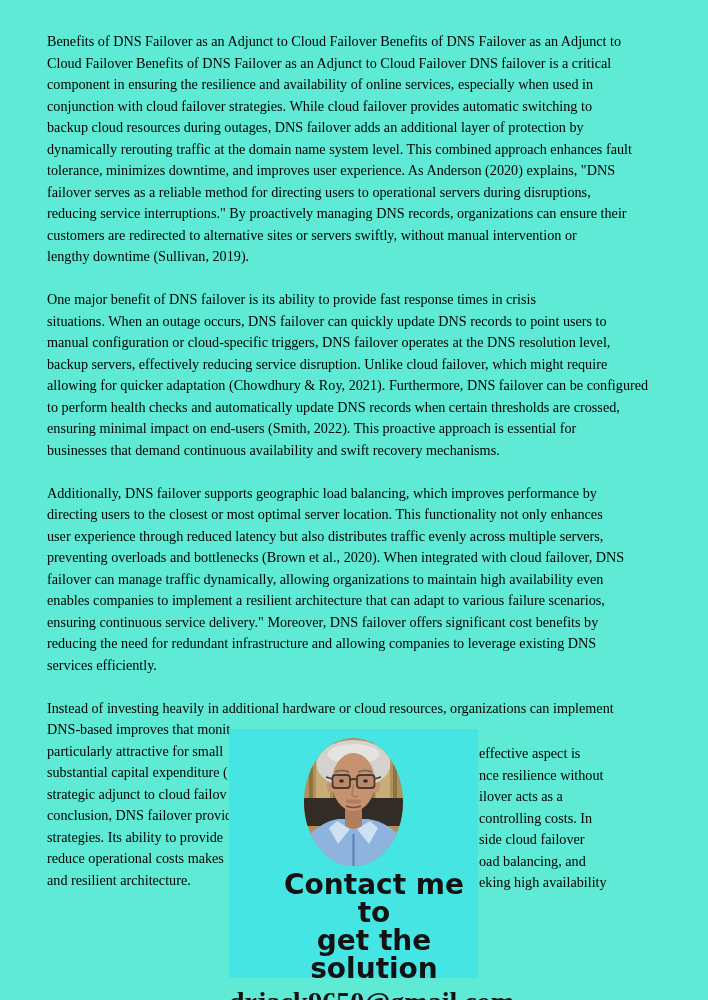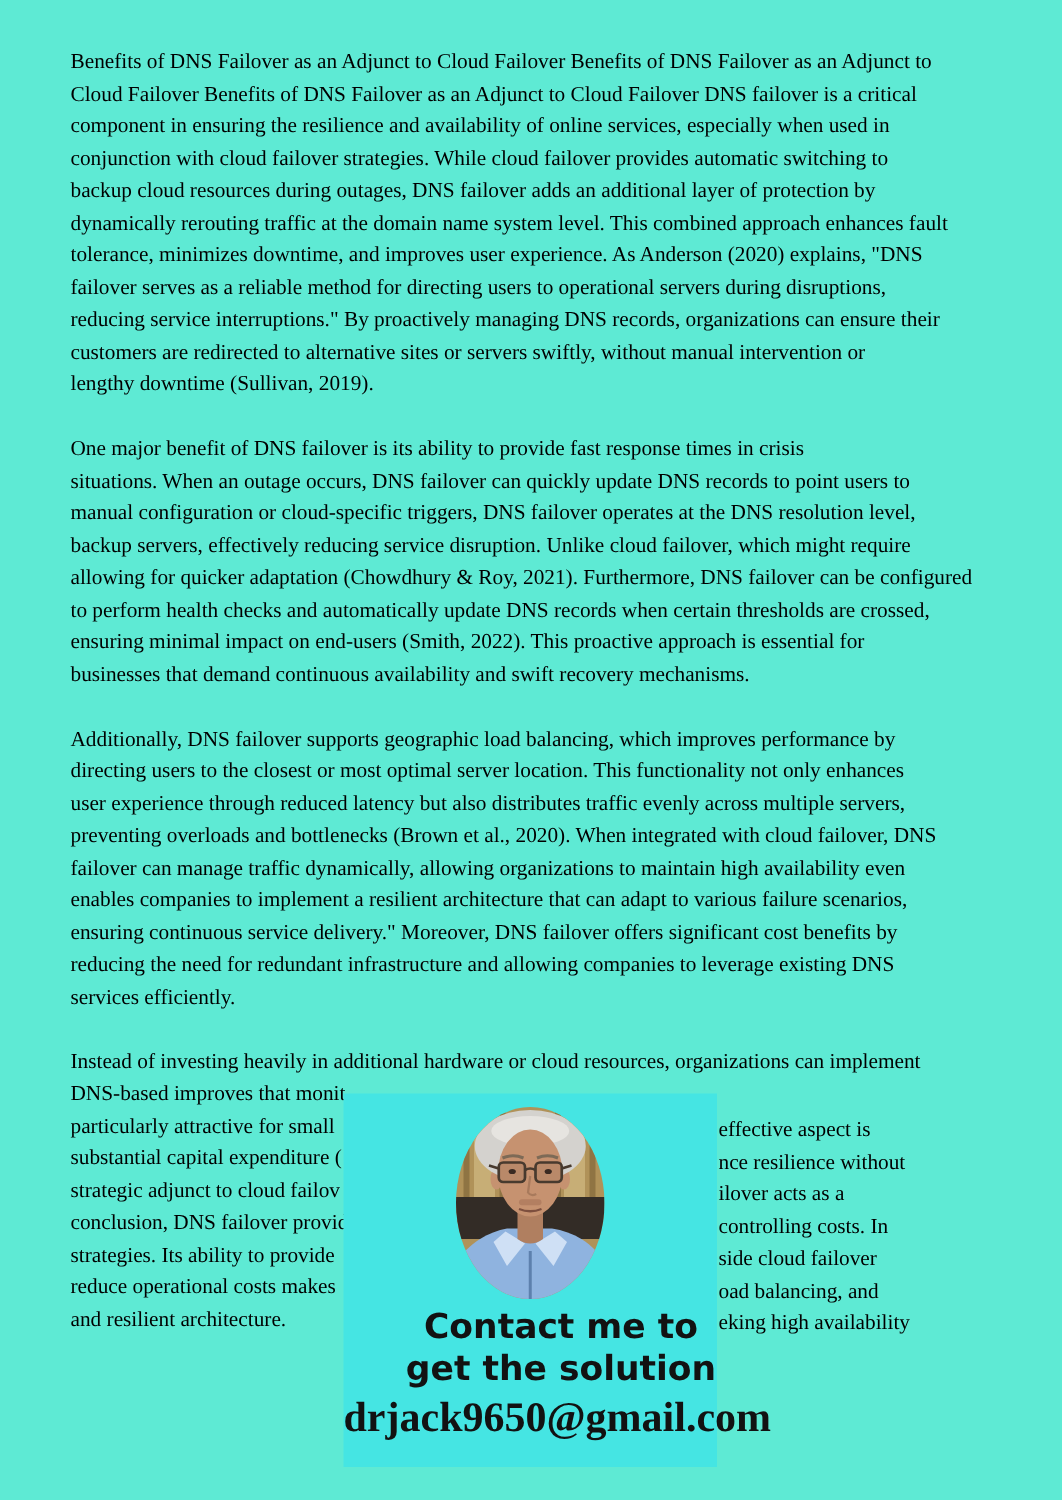--- a/index.html
+++ b/index.html
@@ -11,21 +11,21 @@
   .para{margin:0 0 21.5px 0;}
   .tline{height:21.5px;line-height:21.5px;white-space:nowrap;position:relative;}
   .frag-right{position:absolute;left:432px;top:0;margin-top:24px;}
   .overlay{
     position:absolute;left:229px;top:729px;width:249px;height:249px;
     text-align:center;box-sizing:border-box;
   }
   .ov-photo{display:block;margin:9px auto 0 auto;}
   .ov-heading{
     margin-top:5px;font-family:"DejaVu Sans",sans-serif;font-weight:bold;
-    font-size:23px;line-height:28px;letter-spacing:0px;padding-left:41px;
+    font-size:28px;line-height:28px;letter-spacing:0px;padding-left:41px;
   }
   .ov-email{
     margin-top:7px;font-family:"Liberation Serif",serif;font-weight:bold;font-size:28px;line-height:24px;
   }
 </style>
 </head>
 <body>
 
 <div class="page">
 

